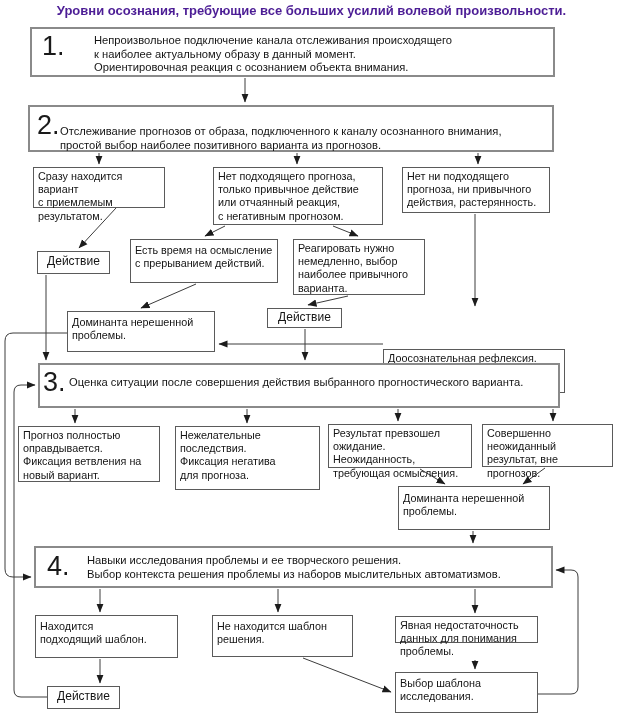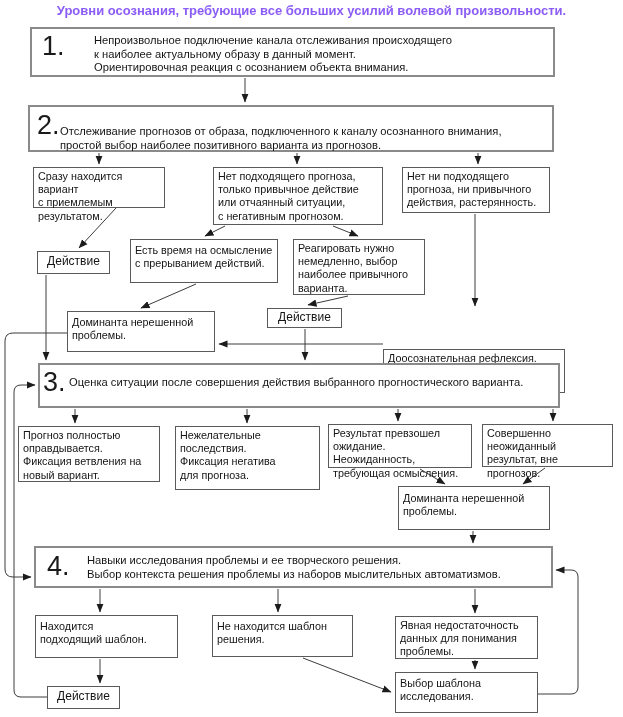--- a/index.html
+++ b/index.html
@@ -1,19 +1,19 @@
 <!DOCTYPE html>
 <html lang="ru"><head>
 <meta charset="utf-8">
 <style>
   html,body{margin:0;padding:0;background:#fff;}
   .canvas{position:relative;width:623px;height:717px;background:#fff;
           font-family:"Liberation Sans",sans-serif;overflow:hidden;}
   .title{position:absolute;top:3px;left:0;width:100%;text-align:center;
-         font-weight:bold;font-size:13px;color:#8b5cf6;}
+         font-weight:bold;font-size:13px;color:#4c1d95;}
   .wires{position:absolute;left:0;top:0;z-index:1;}
   .node{position:absolute;box-sizing:border-box;background:#fff;border:1px solid #5a5a5a;
         font-size:10.8px;line-height:13.2px;color:#141414;padding:2px 4px;
         white-space:pre-line;z-index:2;}
   .numbox{border:2px solid #8a8a8a;display:flex;align-items:flex-start;padding:0;}
   .num{font-size:27px;line-height:1.05;color:#1a1a1a;flex:0 0 auto;}
   .ntext{font-size:11.2px;line-height:13.6px;white-space:pre-line;}
   .action{text-align:center;font-size:12px;white-space:nowrap;padding-top:3px;}
 </style>
 </head>
@@ -73,21 +73,21 @@
     <span class="num" style="margin:4px 0 0 7px;width:23px;">2.</span>
     <span class="ntext" style="margin-top:18px;">Отслеживание прогнозов от образа, подключенного к каналу осознанного внимания,
 простой выбор наиболее позитивного варианта из прогнозов.</span>
   </div>
 
   <div class="node" style="left:33px;top:167px;width:132px;height:41px;">Сразу находится вариант
 с приемлемым результатом.</div>
 
   <div class="node" style="left:213px;top:167px;width:170px;height:58px;">Нет подходящего прогноза,
 только привычное действие
-или отчаянный ситуации,
+или отчаянный реакция,
 с негативным прогнозом.</div>
 
   <div class="node" style="left:402px;top:167px;width:148px;height:46px;">Нет ни подходящего
 прогноза, ни привычного
 действия, растерянность.</div>
 
   <div class="node action" style="left:37px;top:251px;width:73px;height:23px;">Действие</div>
 
   <div class="node" style="left:293px;top:239px;width:132px;height:56px;">Реагировать нужно
 немедленно, выбор
@@ -136,21 +136,21 @@
     <span class="ntext" style="margin-top:6px;">Навыки исследования проблемы и ее творческого решения.
 Выбор контекста решения проблемы из наборов мыслительных автоматизмов.</span>
   </div>
 
   <div class="node" style="left:35px;top:615px;width:143px;height:43px;padding-top:4px;">Находится
 подходящий шаблон.</div>
 
   <div class="node" style="left:212px;top:615px;width:141px;height:42px;padding-top:4px;">Не находится шаблон
 решения.</div>
 
-  <div class="node" style="left:395px;top:616px;width:143px;height:43px;">Явная недостаточность
+  <div class="node" style="left:395px;top:616px;width:143px;height:27px;">Явная недостаточность
 данных для понимания
 проблемы.</div>
 
   <div class="node action" style="left:47px;top:686px;width:73px;height:23px;">Действие</div>
 
   <div class="node" style="left:395px;top:672px;width:143px;height:41px;padding-top:4px;">Выбор шаблона
 исследования.</div>
 
 </div>
 

